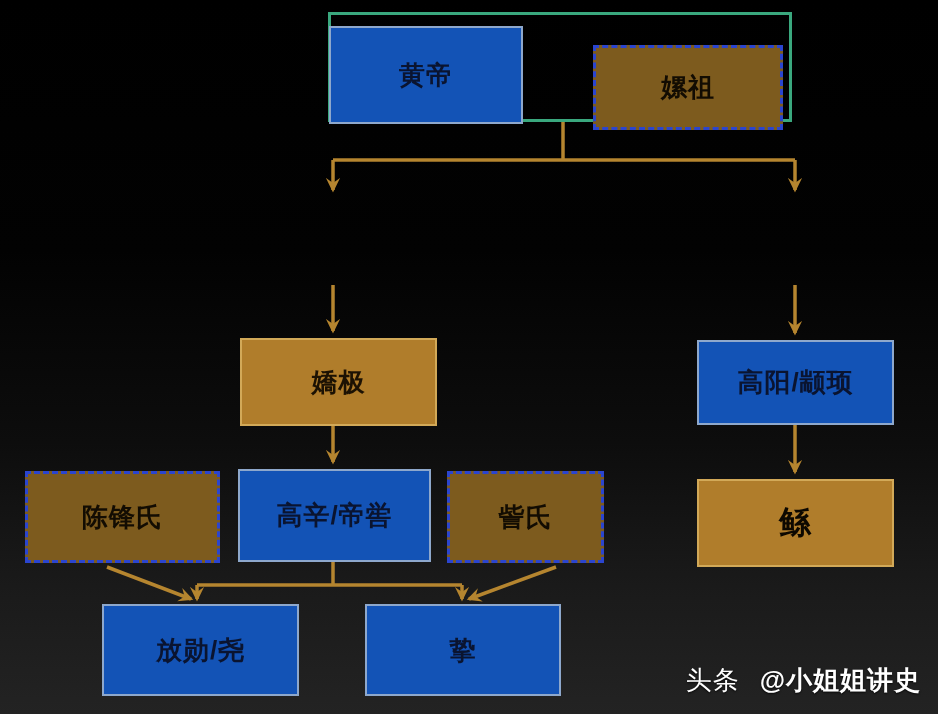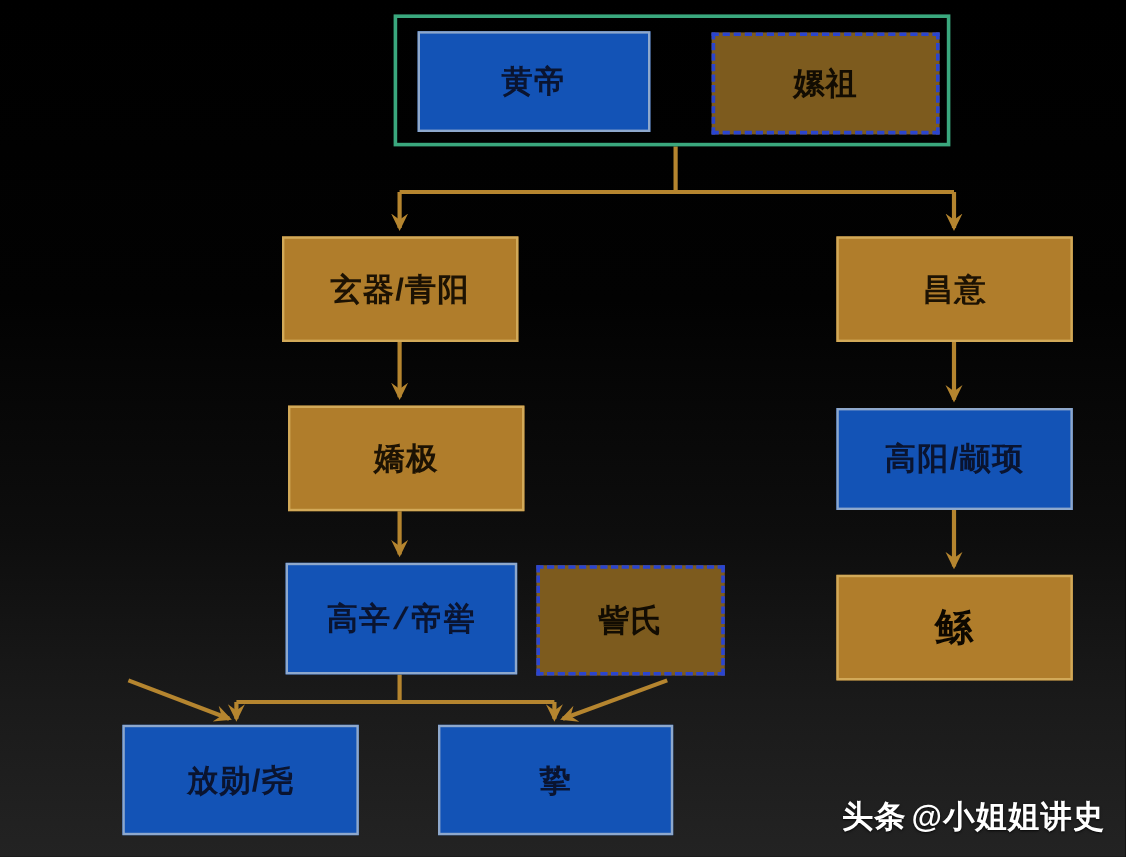--- a/index.html
+++ b/index.html
@@ -18,38 +18,38 @@
     border:3px solid #3aa87e;background:transparent;
   }
   .node{
     position:absolute;display:flex;align-items:center;justify-content:center;
     font-weight:bold;font-size:26px;letter-spacing:1px;box-sizing:border-box;
   }
   .blue-solid{background:#1353b6;border:2px solid #8ea8cc;color:#0a1430;}
   .gold-solid{background:#b07d2b;border:2px solid #d2a958;color:#1c1203;}
   .gold-dashed{background:#7d5b1e;border:3px dashed #2b45cf;color:#120c02;}
   
-  .n-huangdi {left:348px;top:26px; width:194px;height:84px;}
-  .n-leizu   {left:593px;top:27px; width:190px;height:85px;}
+  .n-huangdi {left:329px;top:26px; width:194px;height:98px;}
+  .n-leizu   {left:593px;top:45px; width:190px;height:85px;}
   .n-xuanxiao{left:235px;top:197px;width:197px;height:88px;}
   .n-changyi {left:697px;top:197px;width:197px;height:88px;}
   .n-jiaoji  {left:240px;top:338px;width:197px;height:88px;}
   .n-gaoyang {left:697px;top:340px;width:197px;height:85px;}
   .n-chenfeng{left:25px; top:471px;width:195px;height:92px;}
-  .n-gaoxin  {left:238px;top:469px;width:193px;height:93px;font-family:Liberation Mono, monospace;}
+  .n-gaoxin  {left:238px;top:469px;width:193px;height:93px;}
   .n-zishi   {left:447px;top:471px;width:157px;height:92px;}
   .n-gun     {left:697px;top:479px;width:197px;height:88px;font-size:32px;color:#0d0800;}
   .n-fangxun {left:102px; top:604px;width:197px;height:92px;}
   .n-zhi     {left:365px;top:604px;width:196px;height:92px;}
   .watermark{
     position:absolute;right:17px;bottom:16px;
     color:#ffffff;font-size:26px;font-weight:bold;letter-spacing:1px;
     text-shadow:0 1px 2px rgba(0,0,0,.8);
   }
-  .watermark .brand{font-weight:700;margin-right:4px;}
+  .watermark .brand{font-weight:400;margin-right:20px;}
 </style>
 </head>
 <body>
 
 <div class="canvas">
 
   <svg class="connectors" viewBox="0 0 938 714" xmlns="http://www.w3.org/2000/svg">
     <defs>
       <marker id="ah" viewBox="0 0 10 10" refX="7.5" refY="5" markerWidth="4.6" markerHeight="4.6" orient="auto-start-reverse">
         <path d="M0,0.6 L9,5 L0,9.4 L3.2,5 Z" fill="#b5852f"></path>
@@ -75,34 +75,31 @@
 
   <div class="group-border"></div>
 
   <div class="node blue-solid n-huangdi">
     <span>黄帝</span>
   </div>
   <div class="node gold-dashed n-leizu">
     <span>嫘祖</span>
   </div>
 
-  <div class="node gold-solid n-xuanxiao">
-    <span>玄器/青阳</span>
-  </div>
-  <div class="node gold-solid n-changyi">
-    <span>昌意</span>
-  </div>
 
   <div class="node gold-solid n-jiaoji">
     <span>嬌极</span>
   </div>
   <div class="node blue-solid n-gaoyang">
     <span>高阳/颛顼</span>
   </div>
 
+  <div class="node gold-dashed n-chenfeng">
+    <span>陈锋氏</span>
+  </div>
   <div class="node blue-solid n-gaoxin">
     <span>高辛/帝喾</span>
   </div>
   <div class="node gold-dashed n-zishi">
     <span>訾氏</span>
   </div>
   <div class="node gold-solid n-gun">
     <span>鲧</span>
   </div>
 

